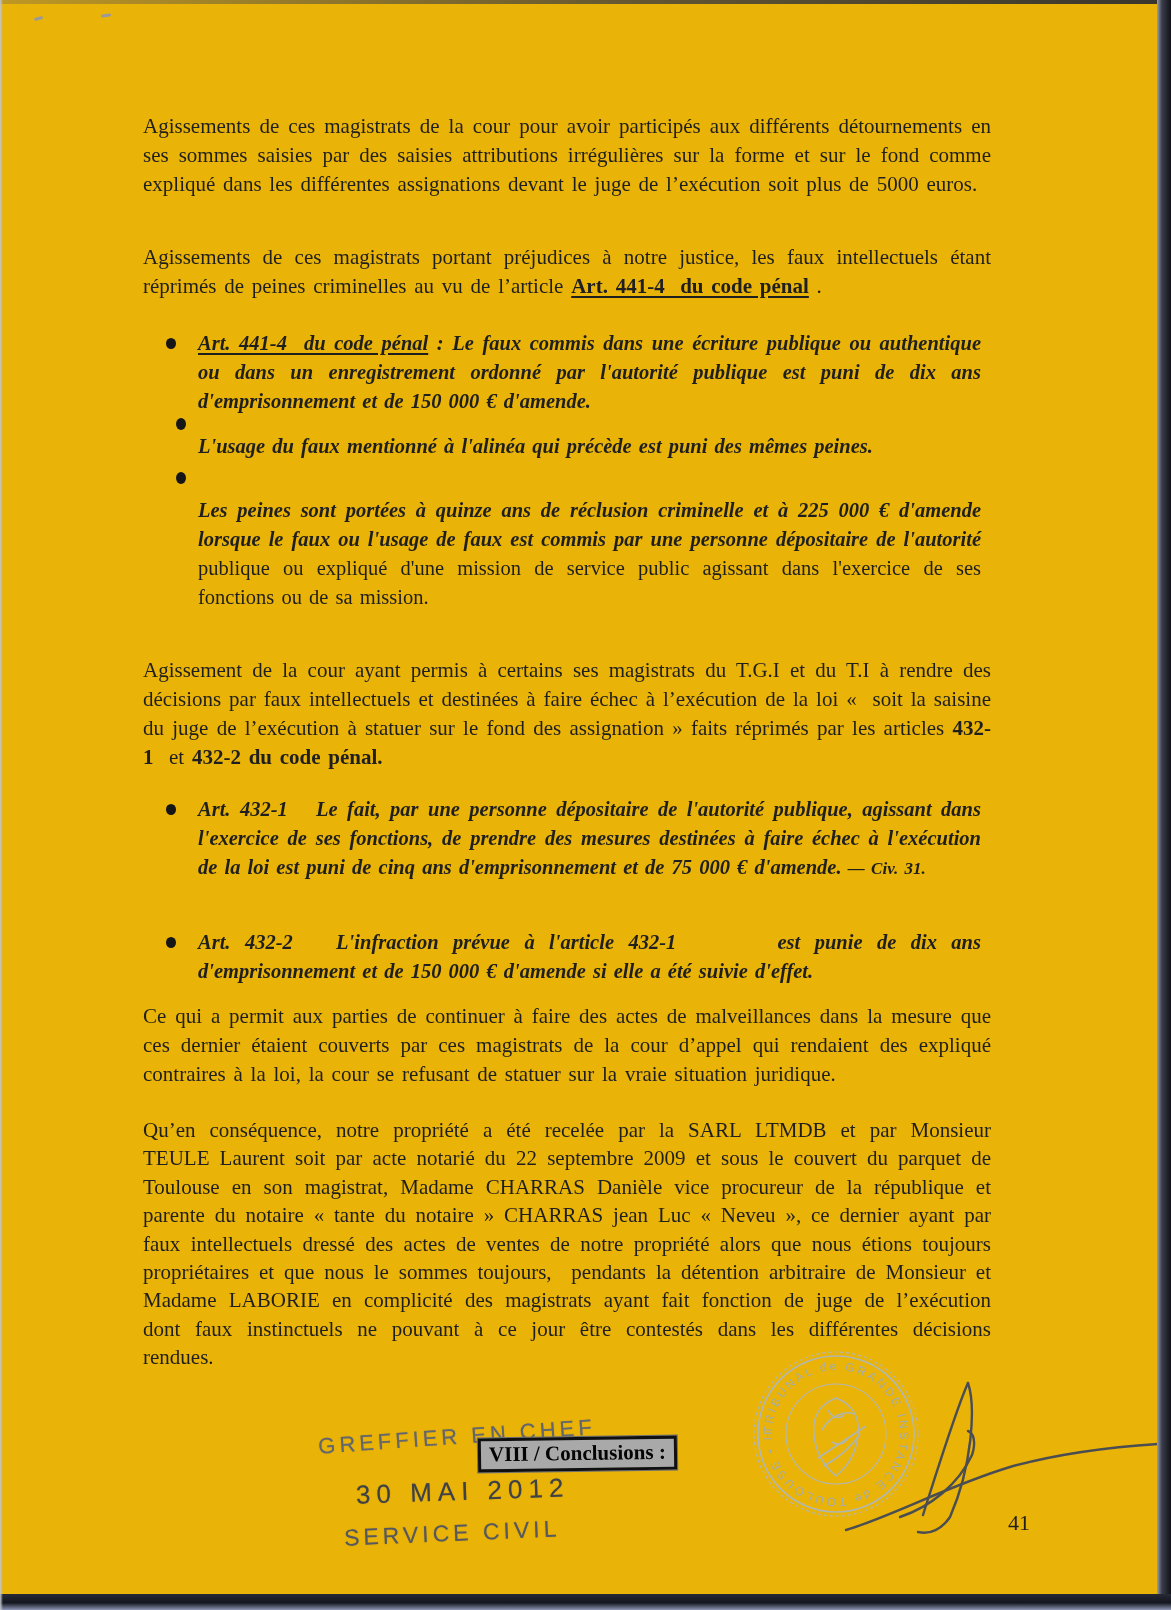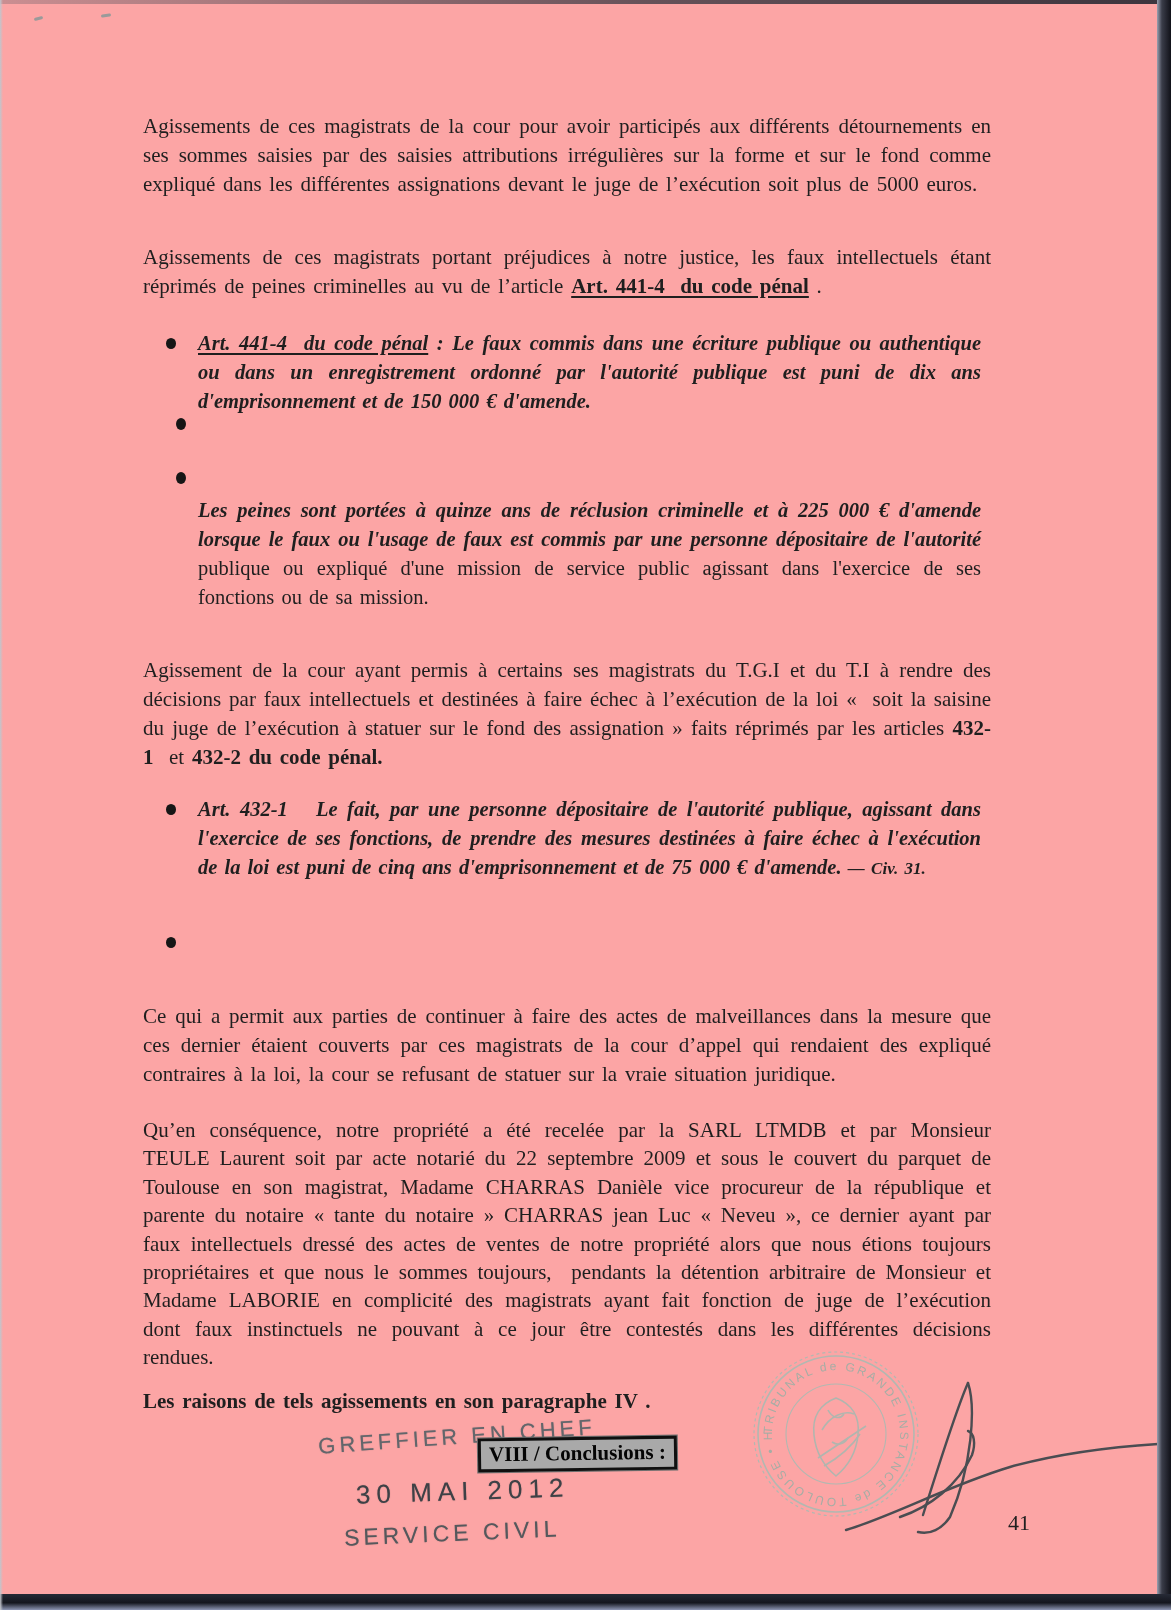--- a/index.html
+++ b/index.html
@@ -1,18 +1,18 @@
 <!DOCTYPE html>
 <html><head>
 <meta charset="utf-8">
 <style>
   html,body{margin:0;padding:0;background:#e8e8e8;}
   .page{
     position:relative; width:1171px; height:1610px;
-    background:#fca5a5; overflow:hidden;
+    background:#eab308; overflow:hidden;
     font-family:"Liberation Serif","DejaVu Serif",serif;
     color:#1f1f1f;
   }
   
   .edge{position:absolute; z-index:40; pointer-events:none;}
   .edge-top{top:0;left:0;width:100%;height:4px;
     background:linear-gradient(to right, rgba(90,90,100,.30), rgba(52,54,64,.75) 55%, rgba(38,40,50,.9));}
   .edge-right{top:0;right:0;width:14px;height:100%;
     background:linear-gradient(to right,#9aa0b0 0%,#3a3d49 35%,#101118 100%);}
   .edge-bottom{bottom:0;left:0;width:100%;height:16px;
@@ -73,50 +73,51 @@
   <div class="block" style="top:243px;">
     <span>Agissements de ces magistrats portant préjudices à notre justice, les faux intellectuels étant réprimés de peines criminelles au vu de l’article </span><span class="ref-underline">Art. 441-4&nbsp; du code pénal</span><span> .</span>
   </div>
 
   <div class="bullet-item" style="top:329px;">
     <span class="dot"></span>
     <span class="bi-underline">Art. 441-4&nbsp; du code pénal</span><span class="bi"> : </span><span class="bi">Le faux commis dans une écriture publique ou authentique ou dans un enregistrement ordonné par l'autorité publique est puni de dix ans d'emprisonnement et de 150 000 € d'amende.</span>
   </div>
 
   <span class="lone-dot" style="left:176px;top:418px;"></span>
+  <div class="bullet-item" style="top:432px;">
+    <span class="bi">L'usage du faux mentionné à l'alinéa qui précède est puni des mêmes peines.</span>
+  </div>
 
   <span class="lone-dot" style="left:176px;top:472px;"></span>
   <div class="bullet-item" style="top:496px;">
     <span class="bi">Les peines sont portées à quinze ans de réclusion criminelle et à 225 000 € d'amende lorsque le faux ou l'usage de faux est commis par une personne dépositaire de l'autorité </span><span>publique ou expliqué d'une mission de service public agissant dans l'exercice de ses fonctions ou de sa mission.</span>
   </div>
 
   <div class="block" style="top:656px;">
     <span>Agissement de la cour ayant permis à certains ses magistrats du T.G.I et du T.I à rendre des décisions par faux intellectuels et destinées à faire échec à l’exécution de la loi «&nbsp; soit la saisine du juge de l’exécution à statuer sur le fond des assignation » faits réprimés par les articles </span><span class="bold">432-1</span><span>&nbsp; et </span><span class="bold">432-2 du code pénal.</span>
   </div>
 
   <div class="bullet-item" style="top:795px;">
     <span class="dot"></span>
     <span class="bi">Art. 432-1&nbsp;&nbsp; Le fait, par une personne dépositaire de l'autorité publique, agissant dans l'exercice de ses fonctions, de prendre des mesures destinées à faire échec à l'exécution de la loi est puni de cinq ans d'emprisonnement et de 75 000 € d'amende.</span><span class="bi cite"> — Civ. 31.</span>
   </div>
 
   <div class="bullet-item" style="top:928px;">
     <span class="dot"></span>
+    <span class="bi">Art. 432-2&nbsp;&nbsp; L'infraction prévue à l'article 432-1&nbsp;&nbsp;&nbsp;&nbsp;&nbsp;&nbsp; est punie de dix ans d'emprisonnement et de 150 000 € d'amende si elle a été suivie d'effet.</span>
   </div>
 
   <div class="block" style="top:1002px;">
     <span>Ce qui a permit aux parties de continuer à faire des actes de malveillances dans la mesure que ces dernier étaient couverts par ces magistrats de la cour d’appel qui rendaient des expliqué contraires à la loi, la cour se refusant de statuer sur la vraie situation juridique.</span>
   </div>
 
   <div class="block" style="top:1116px; line-height:28.4px; word-spacing:4px;">
     <span>Qu’en conséquence, notre propriété a été recelée par la SARL LTMDB et par Monsieur TEULE Laurent soit par acte notarié du 22 septembre 2009 et sous le couvert du parquet de Toulouse en son magistrat, Madame CHARRAS Danièle vice procureur de la république et parente du notaire « tante du notaire » CHARRAS jean Luc « Neveu », ce dernier ayant par faux intellectuels dressé des actes de ventes de notre propriété alors que nous étions toujours propriétaires et que nous le sommes toujours,&nbsp; pendants la détention arbitraire de Monsieur et Madame LABORIE en complicité des magistrats ayant fait fonction de juge de l’exécution dont faux instinctuels ne pouvant à ce jour être contestés dans les différentes décisions rendues.</span>
   </div>
 
-  <div class="block closing" style="top:1387px;">
-    <span>Les raisons de tels agissements en son paragraphe IV .</span>
-  </div>
 
   <div class="stamp stamp-greffier">GREFFIER EN CHEF</div>
 
   <div class="conclusions-box">
     <span>VIII / Conclusions :</span>
   </div>
 
   <div class="stamp stamp-date">30 MAI 2012</div>
 
   <div class="stamp stamp-service">SERVICE CIVIL</div>

